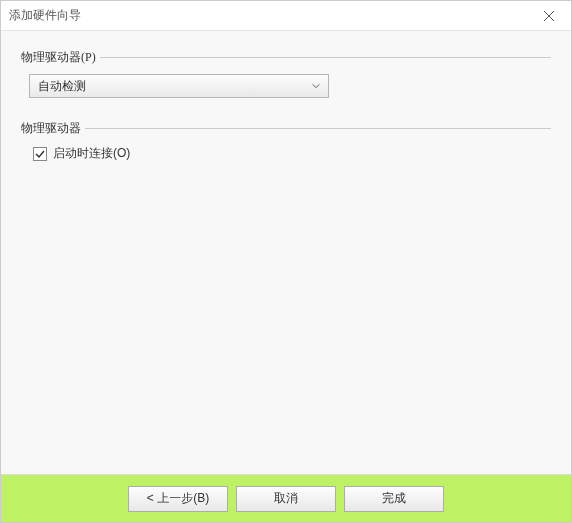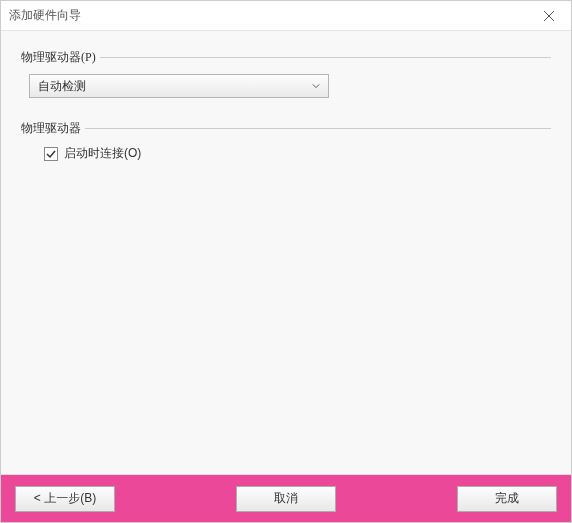--- a/index.html
+++ b/index.html
@@ -100,43 +100,43 @@
       font-size: 12px;
       text-align: right;
     }
     .dropdown-arrow {
       width: 8px;
       height: 8px;
     }
     .checkbox-row {
       display: flex;
       align-items: center;
-      margin-left: 23px;
+      margin-left: 12px;
       margin-top: 4px;
       cursor: pointer;
     }
     .checkbox {
       width: 14px;
       height: 14px;
       border: 1px solid #888888;
       background: #ffffff;
       margin-right: 6px;
       display: flex;
       align-items: center;
       justify-content: center;
     }
     .checkbox svg { width: 10px; height: 10px; }
     .checkbox-label { color: #333333; font-size: 12px; }
     .footer {
       height: 48px;
       border-top: 1px solid #dcdcdc;
-      background: #ec4899;
-      display: flex;
-      align-items: center;
-      justify-content: space-between;
+      background: #bef264;
+      display: flex;
+      align-items: center;
+      justify-content: center;
       padding: 0 14px;
       gap: 8px;
     }
     .btn {
       min-width: 100px;
       height: 26px;
       background: linear-gradient(#fdfdfd, #e8e8e8);
       border: 1px solid #adadad;
       display: flex;
       align-items: center;

